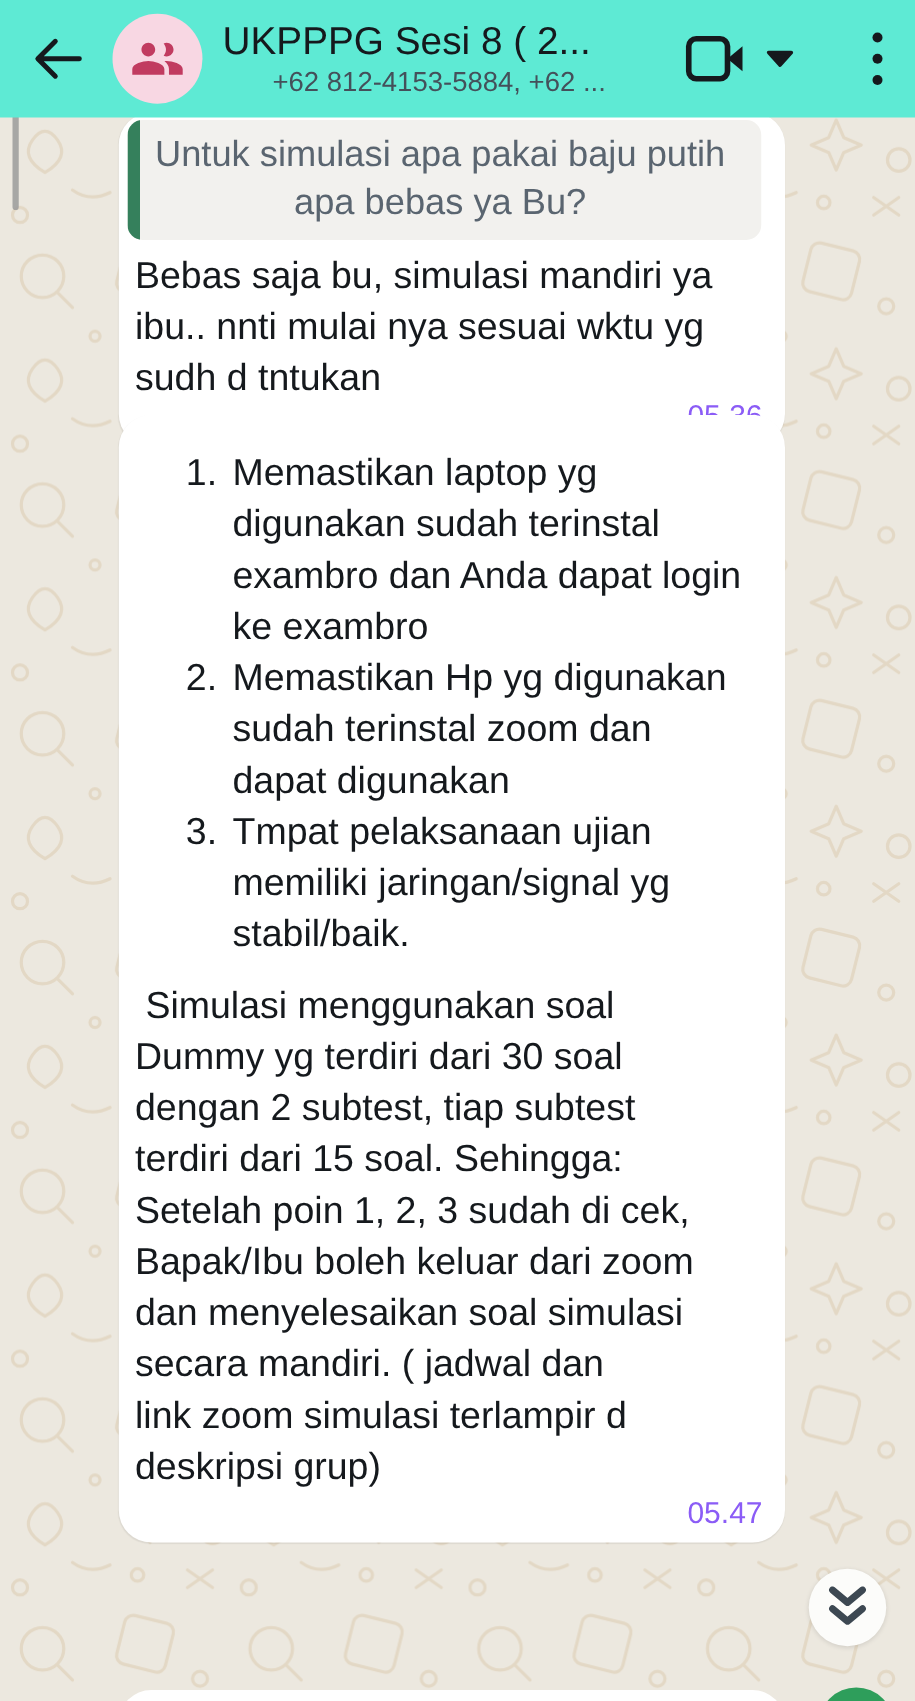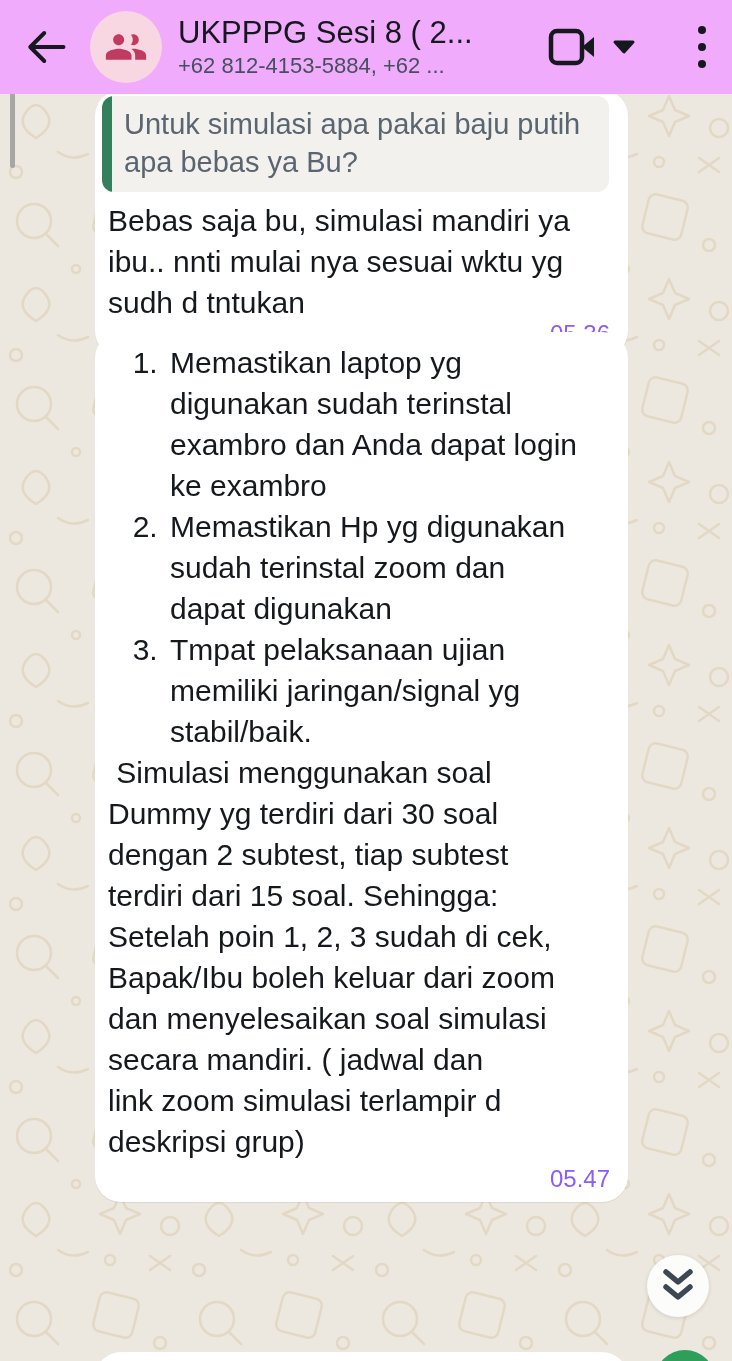--- a/index.html
+++ b/index.html
@@ -5,37 +5,37 @@
   html,body{margin:0;padding:0;background:#555;}
   .screen{
     position:relative;width:732px;height:1361px;overflow:hidden;
     background:#ece8df;
     font-family:"Liberation Sans", sans-serif;
     -webkit-font-smoothing:antialiased;
   }
   .doodle-bg{position:absolute;left:0;top:0;z-index:0;}
   
   .header{
-    position:absolute;left:0;top:0;width:732px;height:94px;background:#f0abfc;
+    position:absolute;left:0;top:0;width:732px;height:94px;background:#5eead4;
     z-index:3;display:flex;align-items:center;
   }
   .back-btn{width:64px;height:64px;margin-left:14px;display:flex;align-items:center;justify-content:center;flex:0 0 auto;cursor:pointer;}
   .avatar{
     width:72px;height:72px;border-radius:50%;background:#f8d7e3;
     display:flex;align-items:center;justify-content:center;flex:0 0 auto;
     margin-left:12px;cursor:pointer;
   }
   .chat-info{flex:1 1 auto;margin-left:16px;overflow:hidden;cursor:pointer;}
   .chat-title{
     font-size:31px;font-weight:500;color:#15191d;line-height:36px;
     white-space:nowrap;overflow:hidden;
   }
   .chat-subtitle{
     font-size:22px;color:#44505a;line-height:26px;margin-top:2px;
-    white-space:nowrap;overflow:hidden;
+    white-space:nowrap;overflow:hidden;margin-left:40px;
   }
   .hdr-action{display:flex;align-items:center;flex:0 0 auto;}
   .video-btn{padding:6px;cursor:pointer;display:flex;align-items:center;}
   .caret-btn{padding:6px 4px;margin-left:6px;cursor:pointer;display:flex;align-items:center;}
   .kebab-btn{width:44px;height:64px;margin:0 8px 0 40px;display:flex;flex-direction:column;align-items:center;justify-content:center;gap:9px;cursor:pointer;}
   .kebab-btn i{width:8px;height:8px;border-radius:50%;background:#15191d;display:block;}
   
   .edge-scrollbar{
     position:absolute;left:10px;top:90px;width:5px;height:78px;border-radius:3px;
     background:#9b9b9b;opacity:.85;z-index:2;
@@ -43,32 +43,32 @@
   
   .bubble{
     position:absolute;left:95px;width:533px;background:#ffffff;border-radius:26px;
     z-index:1;box-shadow:0 1px 1px rgba(0,0,0,0.07);color:#15191d;
   }
   .prewrap{white-space:pre-wrap;}
   .bubble-1{top:90px;}
   .bubble-2{top:332px;}
   .quote{
     display:flex;margin:6px 19px 0 7px;background:#f2f1ee;border-radius:12px;
-    overflow:hidden;cursor:pointer;
+    overflow:hidden;cursor:pointer;text-align:center;
   }
   .quote-bar{flex:0 0 10px;background:#35805c;}
   .quote-text{
     padding:9px 12px 11px 12px;font-size:29px;line-height:38px;color:#5a6570;
   }
   .msg-text{
     padding:8px 16px 10px 13px;font-size:30px;line-height:41px;color:#15191d;
   }
   .bubble-1 .msg-text{padding-bottom:34px;}
   .bubble-2 .msg-text{padding-top:10px;padding-bottom:40px;}
-  .msg-text ol{margin:0;padding-left:58px;}
+  .msg-text ol{margin:16px;padding-left:58px;}
   .msg-text li{padding-left:4px;}
   .msg-time{
     position:absolute;right:18px;bottom:9px;font-size:24px;color:#8b5cf6;
   }
   
   .fab-scroll{
     position:absolute;left:647px;top:1255px;width:62px;height:62px;border-radius:50%;
     background:#fcfcfa;z-index:4;display:flex;align-items:center;justify-content:center;
     box-shadow:0 1px 4px rgba(0,0,0,0.12);cursor:pointer;
   }

